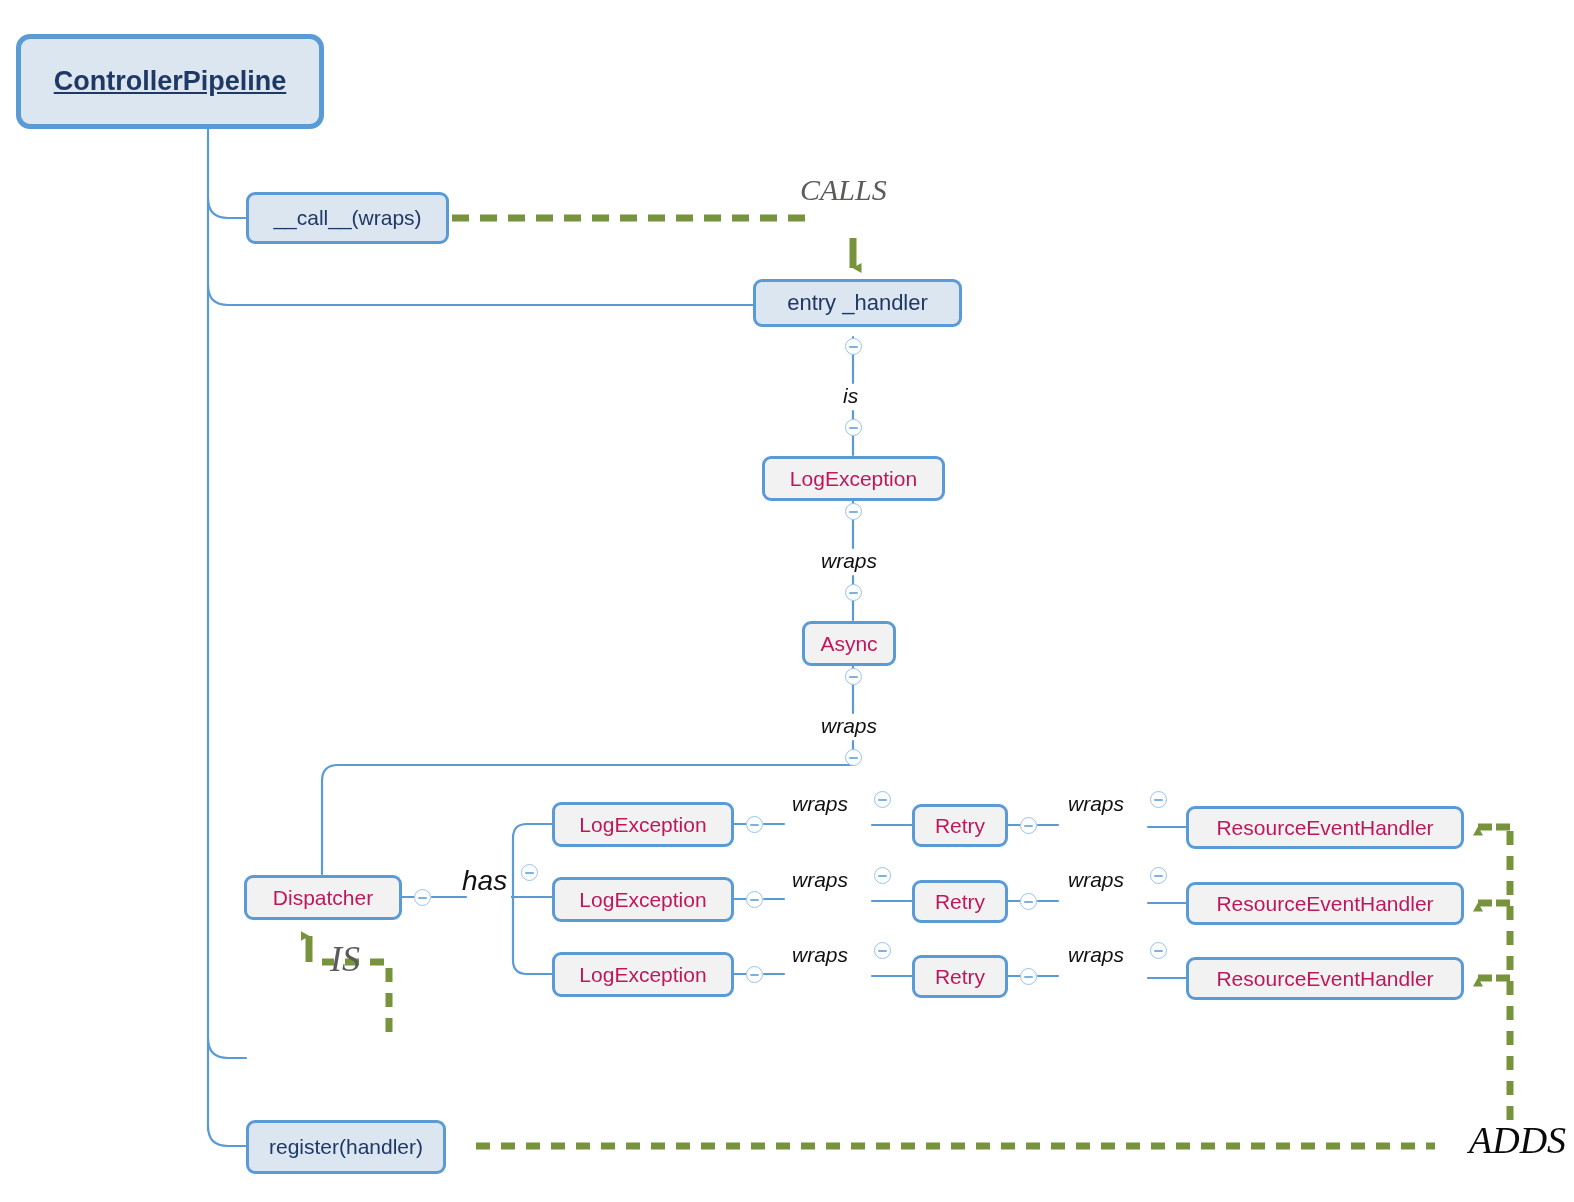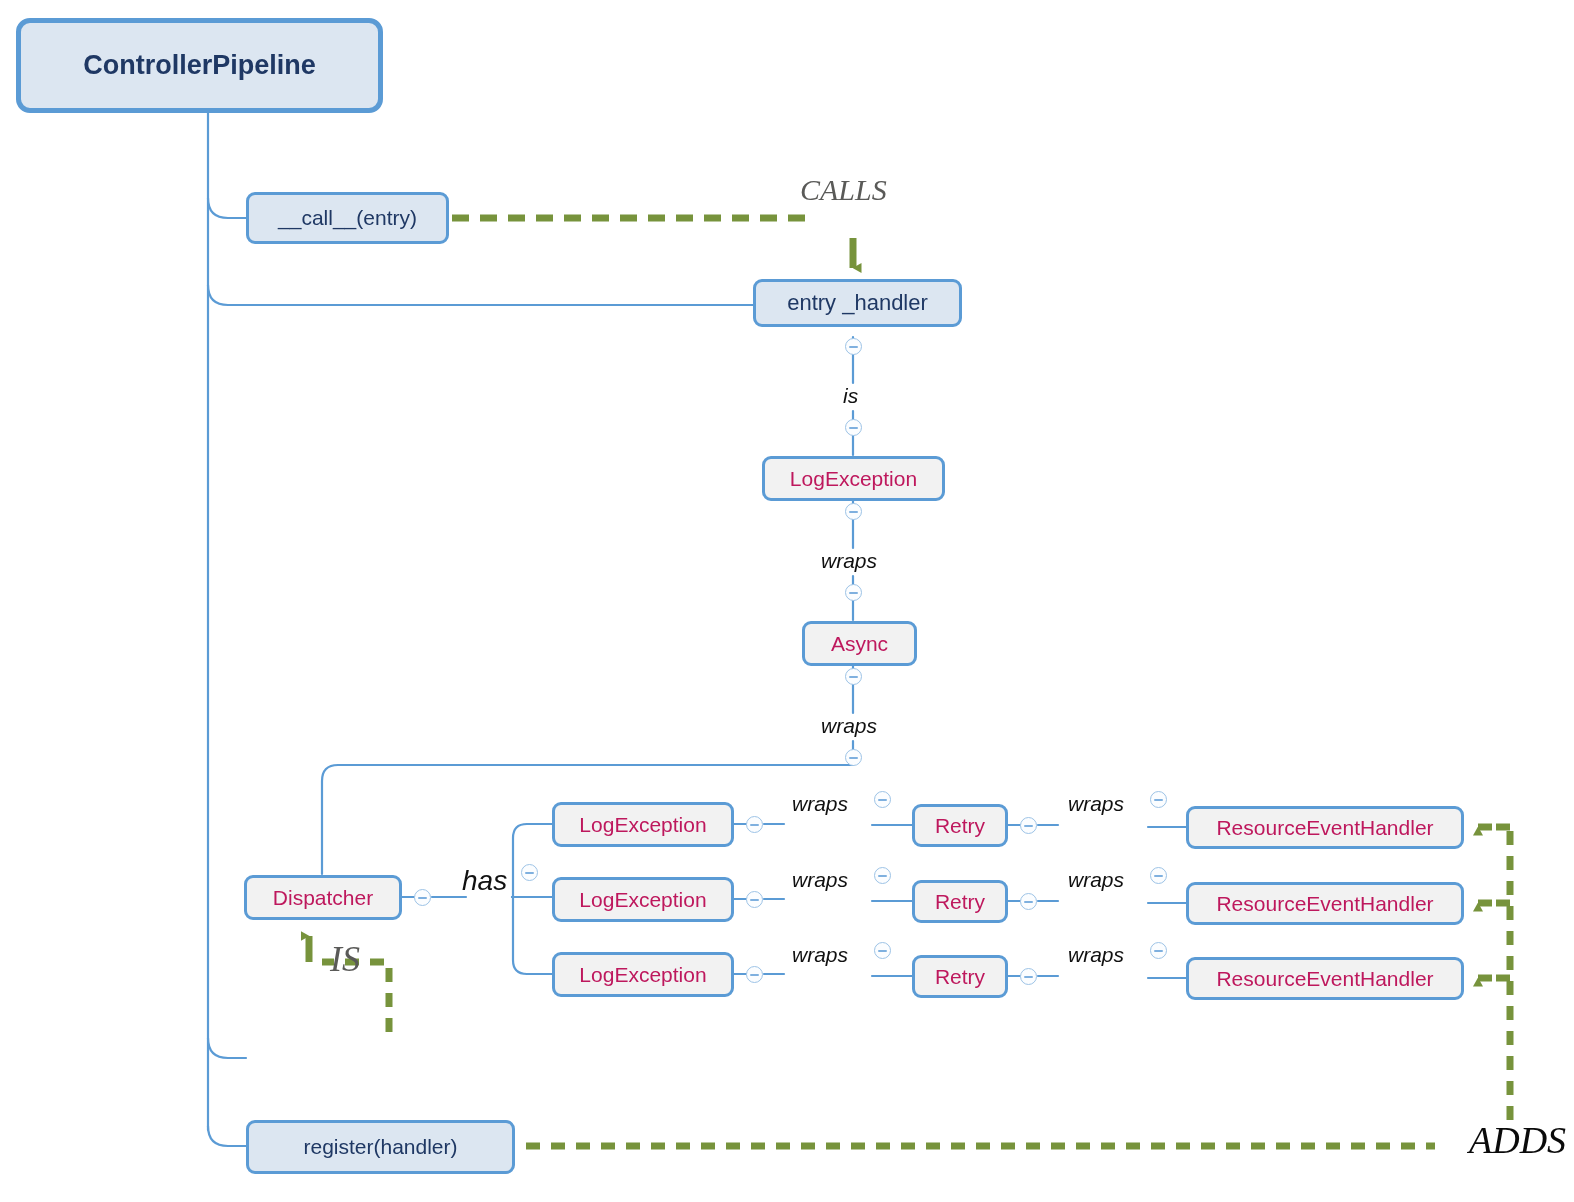--- a/index.html
+++ b/index.html
@@ -122,46 +122,46 @@
       <path d="M1510,903 L1490,903"></path>
       <path d="M1510,978 L1490,978"></path>
     </g>
     <g stroke="#77933C" stroke-width="7" fill="none">
       <path d="M1492,827 L1478,827" marker-end="url(#greenArrowLeft)"></path>
       <path d="M1492,903 L1478,903" marker-end="url(#greenArrowLeft)"></path>
       <path d="M1492,978 L1478,978" marker-end="url(#greenArrowLeft)"></path>
     </g>
   </svg>
 
-  <div class="node root blue" style="left:16px;top:18px;width:367px;height:95px;font-size:27px;">
+  <div class="node root blue" style="left:16px;top:34px;width:308px;height:95px;font-size:27px;text-decoration:underline;">
     <span>ControllerPipeline</span>
   </div>
 
   <div class="node blue" style="left:246px;top:192px;width:203px;height:52px;font-size:21px;">
-    <span>__call__(entry)</span>
+    <span>__call__(wraps)</span>
   </div>
 
   <div class="node blue" style="left:753px;top:279px;width:209px;height:48px;font-size:22px;">
     <span>entry _handler</span>
   </div>
 
   <div class="node gray" style="left:762px;top:456px;width:183px;height:45px;font-size:21px;">
     <span>LogException</span>
   </div>
 
-  <div class="node gray" style="left:802px;top:621px;width:115px;height:45px;font-size:21px;">
+  <div class="node gray" style="left:802px;top:621px;width:94px;height:45px;font-size:21px;">
     <span>Async</span>
   </div>
 
   <div class="node gray" style="left:244px;top:875px;width:158px;height:45px;font-size:21px;">
     <span>Dispatcher</span>
   </div>
 
 
-  <div class="node blue" style="left:246px;top:1120px;width:269px;height:54px;font-size:21px;">
+  <div class="node blue" style="left:246px;top:1120px;width:200px;height:54px;font-size:21px;">
     <span>register(handler)</span>
   </div>
 
   <div class="node gray" style="left:552px;top:802px;width:182px;height:45px;font-size:21px;">
     <span>LogException</span>
   </div>
   <div class="node gray" style="left:552px;top:877px;width:182px;height:45px;font-size:21px;">
     <span>LogException</span>
   </div>
   <div class="node gray" style="left:552px;top:952px;width:182px;height:45px;font-size:21px;">

